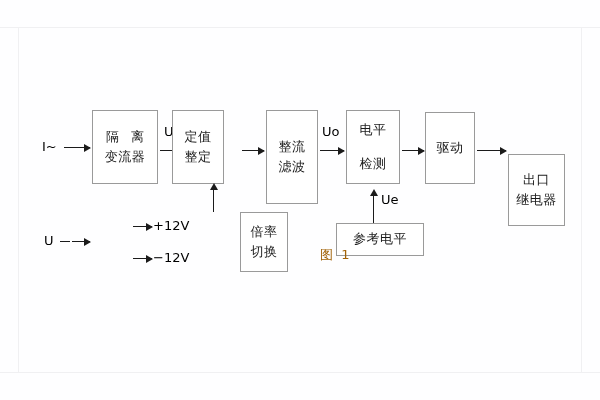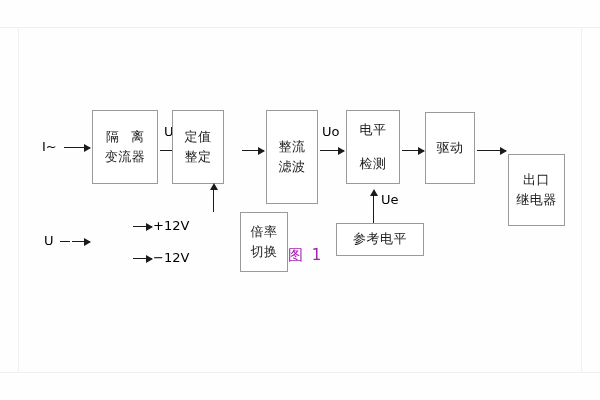--- a/index.html
+++ b/index.html
@@ -83,24 +83,25 @@
     border-right: 4px solid transparent;
   }
   
   .lead {
     position: absolute;
     height: 1px;
     background: #1b1b1b;
   }
   .caption {
     position: absolute;
-    font-size: 15px;
-    color: #a21caf;
+    font-size: 13px;
+    color: #a16207;
     letter-spacing: 2px;
     white-space: nowrap;
+    margin-left: 32px;
   }
 </style>
 </head>
 <body>
 
 <div id="canvas">
 
   <div class="frame-line frame-top"></div>
   <div class="frame-line frame-bottom"></div>
   <div class="frame-line frame-left"></div>

